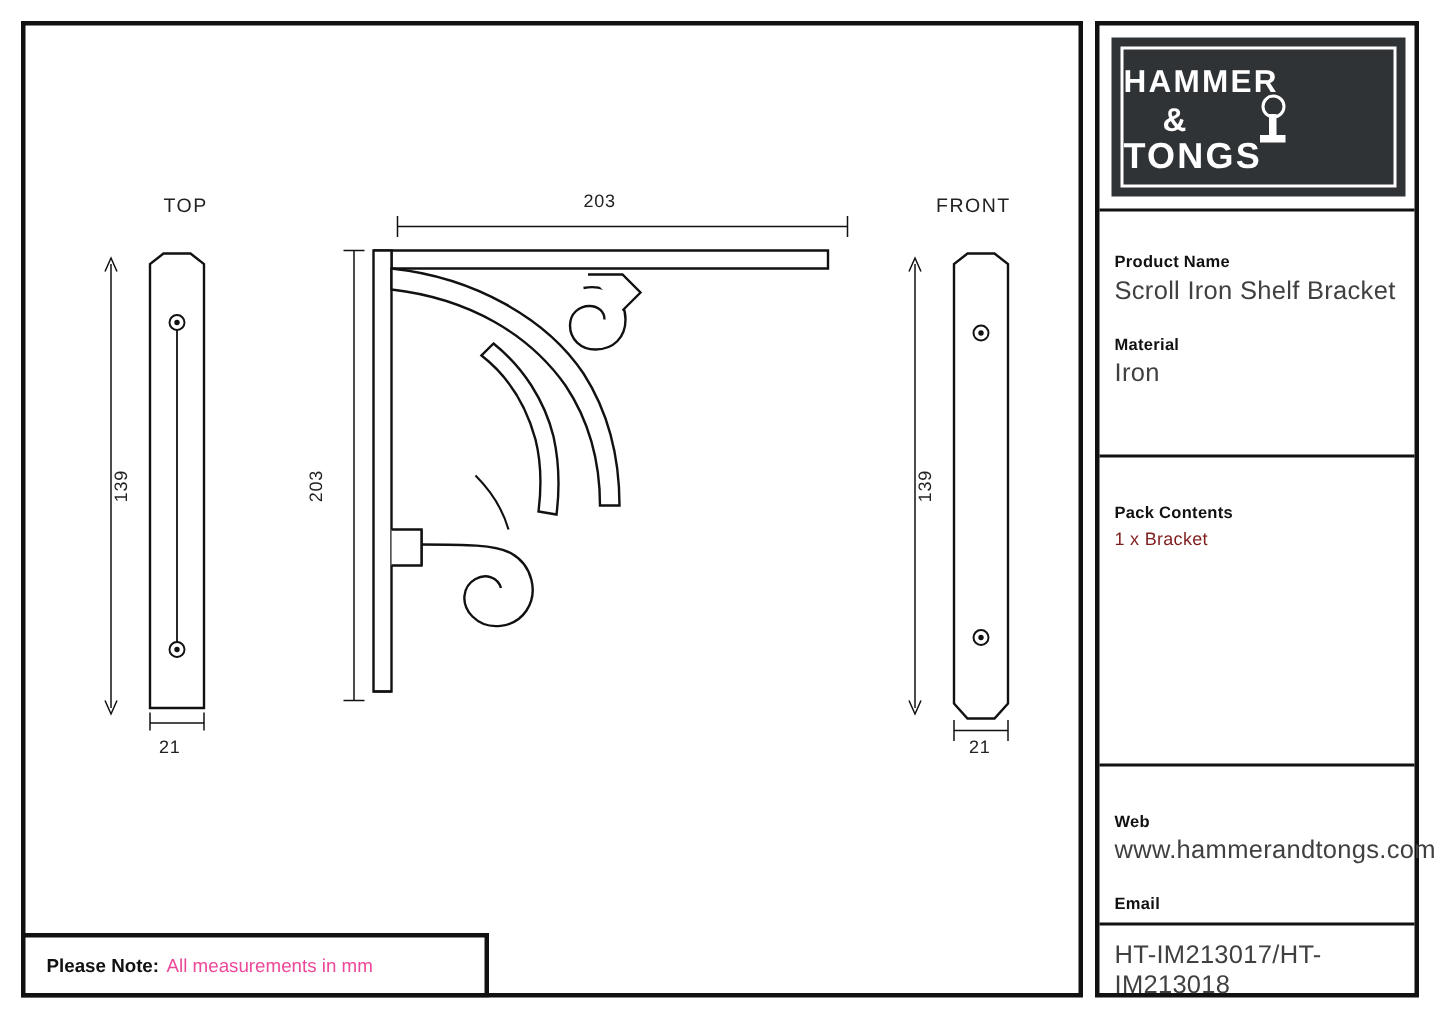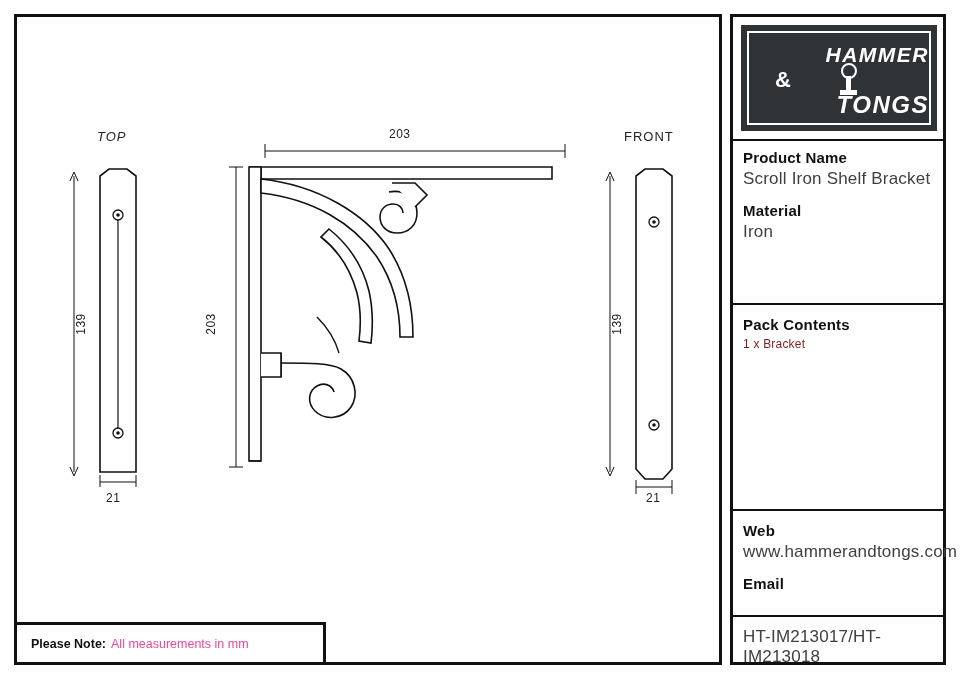--- a/index.html
+++ b/index.html
@@ -58,22 +58,21 @@
     border: 2px solid #ffffff;
     box-sizing: border-box;
   }
   .logo-text {
     position: absolute;
     left: 0; right: 0;
     color: #ffffff;
     font-family: "Liberation Sans", sans-serif;
     font-weight: bold;
     letter-spacing: 1.5px;
-    text-align: right;
-    font-style: italic;
+    text-align: left;
   }
   .logo-line1 { top: 10px; font-size: 21px; }
   .logo-line3 { top: 58px; font-size: 24px; }
   .logo-amp {
     position: absolute;
     left: 26px;
     top: 34px;
     font-size: 22px;
     font-weight: bold;
     color: #ffffff;
@@ -111,25 +110,26 @@
     left: 0;
     width: 100%;
     border-top: 2px solid #111111;
   }
   .panel-section {
     position: absolute;
     left: 10px;
     right: 10px;
   }
   .field-label {
-    font-size: 15px;
+    font-size: 11px;
     font-weight: bold;
     color: #111111;
     margin-bottom: 3px;
     letter-spacing: 0.2px;
+    margin-top: 20px;
   }
   .field-value {
     font-size: 17px;
     color: #404040;
     margin-bottom: 13px;
     letter-spacing: 0.2px;
   }
   .field-value.last { margin-bottom: 0; }
   .list-line {
     font-size: 12px;
@@ -184,21 +184,21 @@
   }
   svg { display: block; }
 </style>
 </head>
 <body>
 
 <div class="sheet">
 
   <div class="drawing-frame">
 
-    <div class="view-label" style="left:80px; top:112px;font-style:italic;">TOP</div>
+    <div class="view-label" style="left:92px; top:112px;">TOP</div>
 
     <div class="view-label" style="left:607px; top:112px;">FRONT</div>
 
     <div class="dim-label vert" style="left:49px; top:300px;">139</div>
     <div class="dim-label" style="left:85px; top:474px;">21</div>
 
     <div class="dim-label" style="left:368px; top:110px;">203</div>
     <div class="dim-label vert" style="left:179px; top:300px;">203</div>
 
     <div class="dim-label vert" style="left:585px; top:300px;">139</div>

